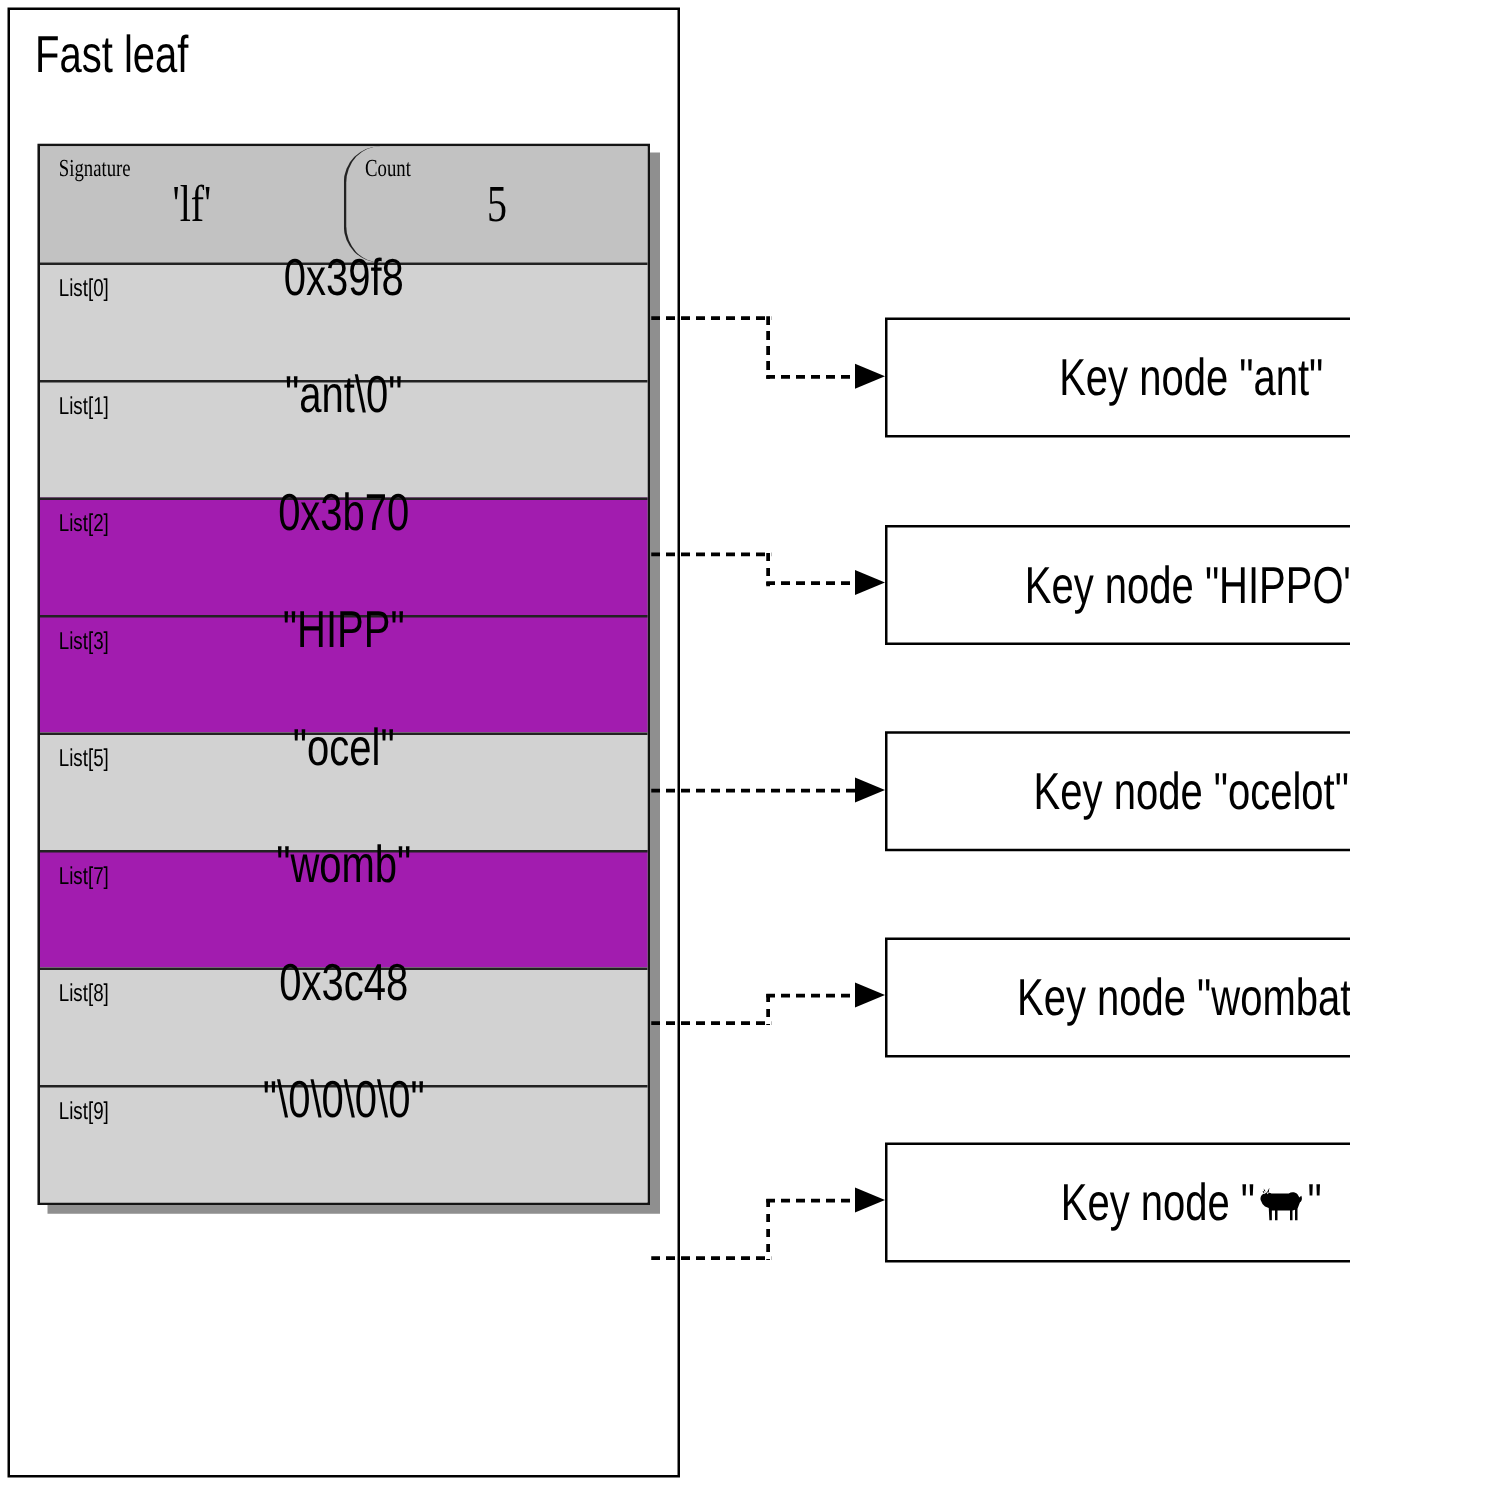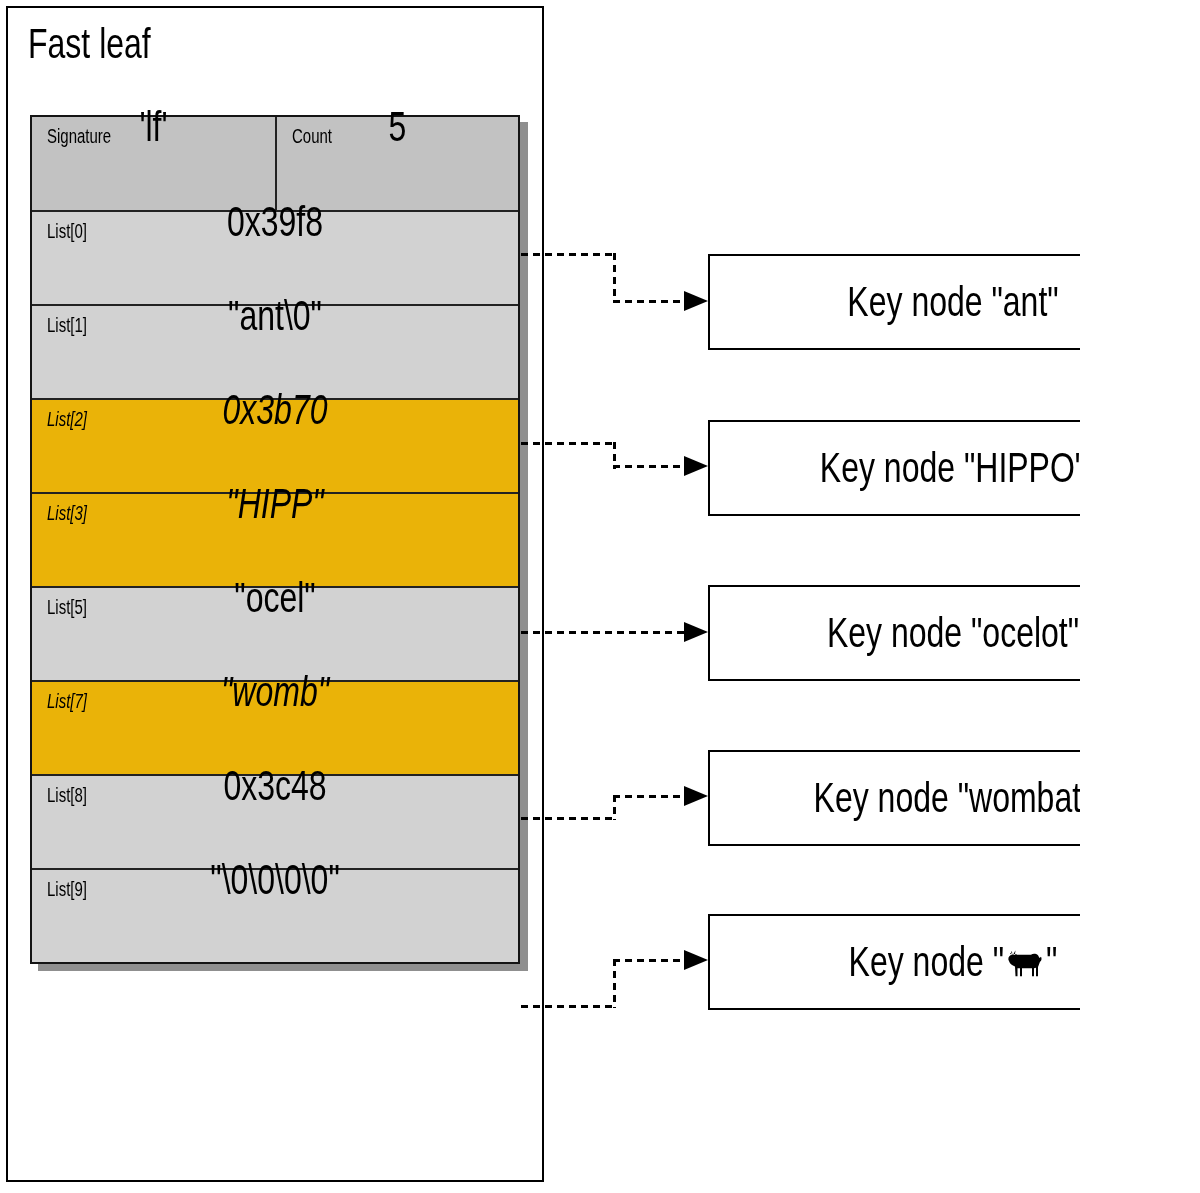--- a/index.html
+++ b/index.html
@@ -57,41 +57,43 @@
   }
   .hdr-row {
     display: flex;
     height: 93px;
     background: #c2c2c2;
   }
   .hdr-cell {
     position: relative;
     flex: 1 1 50%;
     display: flex;
+    align-items: center;
     justify-content: center;
     box-sizing: border-box;
-  }
-  .hdr-cell.count { border-left: 2px solid #222; }
+    font-family: Liberation Serif, serif;
+  }
+  .hdr-cell.count { border-left: 2px solid #222; border-radius: 29px; }
   .cell-label {
     position: absolute;
     left: 15px; top: 8px;
     font-size: 15px;
   }
   .cell-value { font-size: 32px; }
 
   .list-row {
     position: relative;
     height: 94px;
     border-top: 2px solid #222;
     box-sizing: border-box;
     display: flex;
     justify-content: center;
   }
   .list-row.dark  { background: #d2d2d2; }
-  .list-row.light { background: #eab308; font-style: italic; }
+  .list-row.light { background: #a21caf; }
   .row-value { font-size: 32px; }
 
   
   .key-node {
     position: absolute;
     left: 708px;
     width: 490px;
     height: 96px;
     border: 2px solid #000;
     background: #fff;

